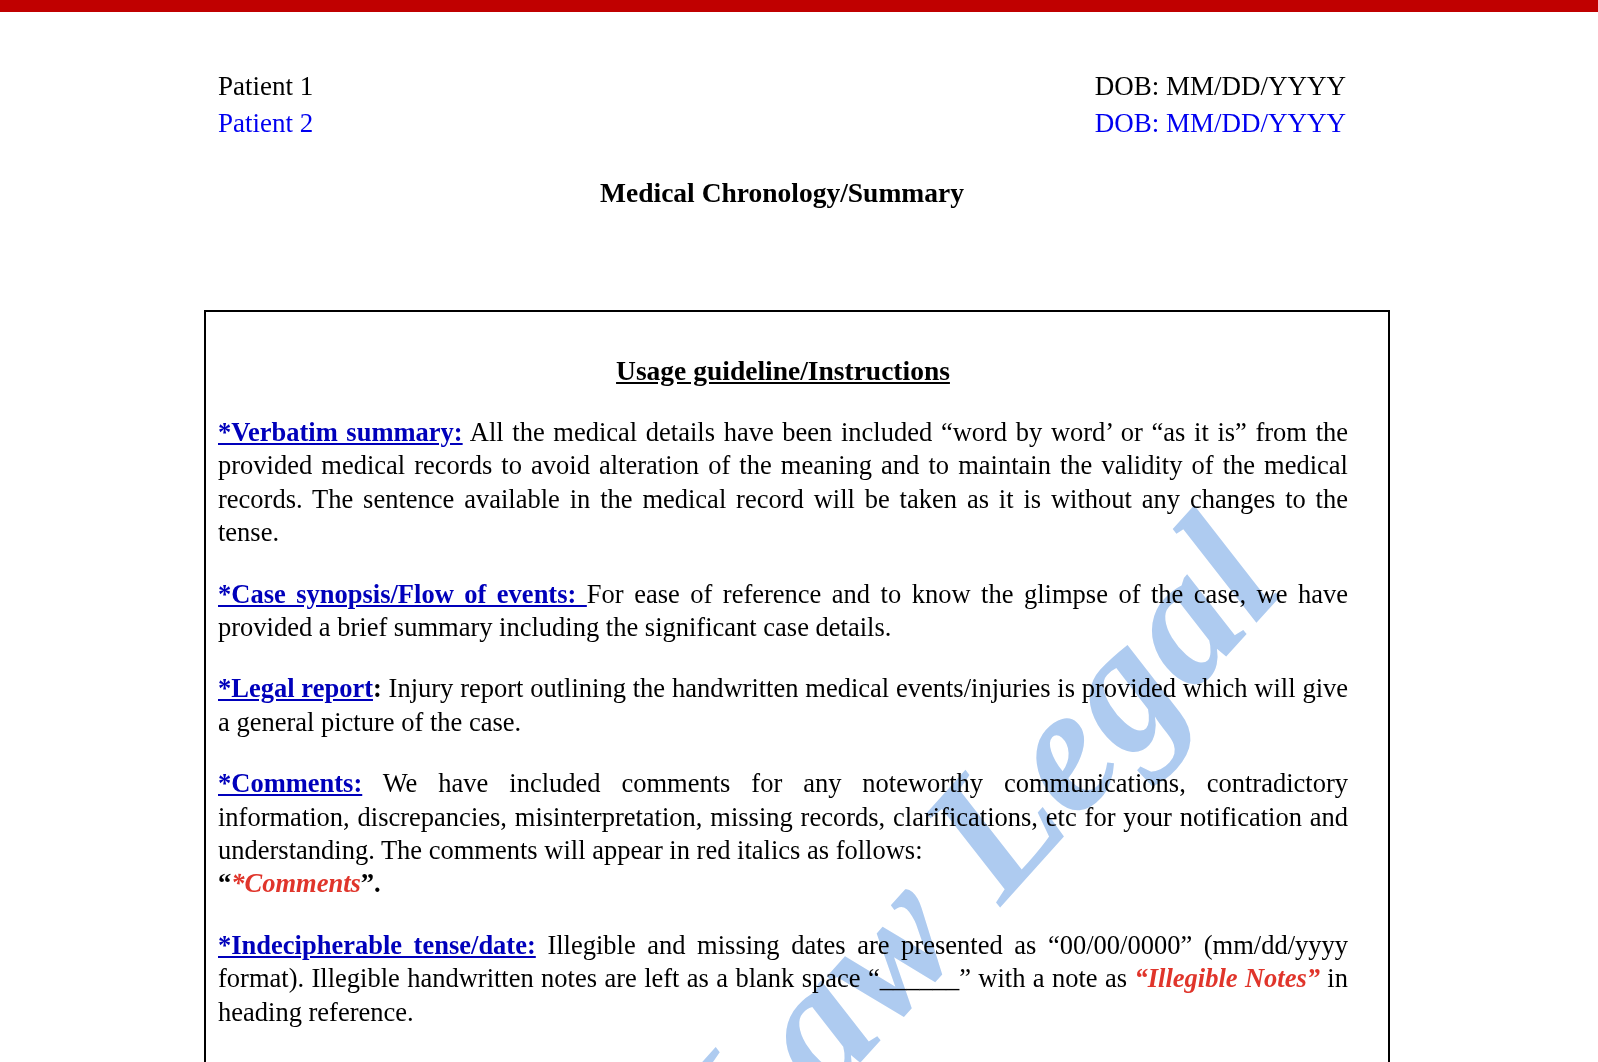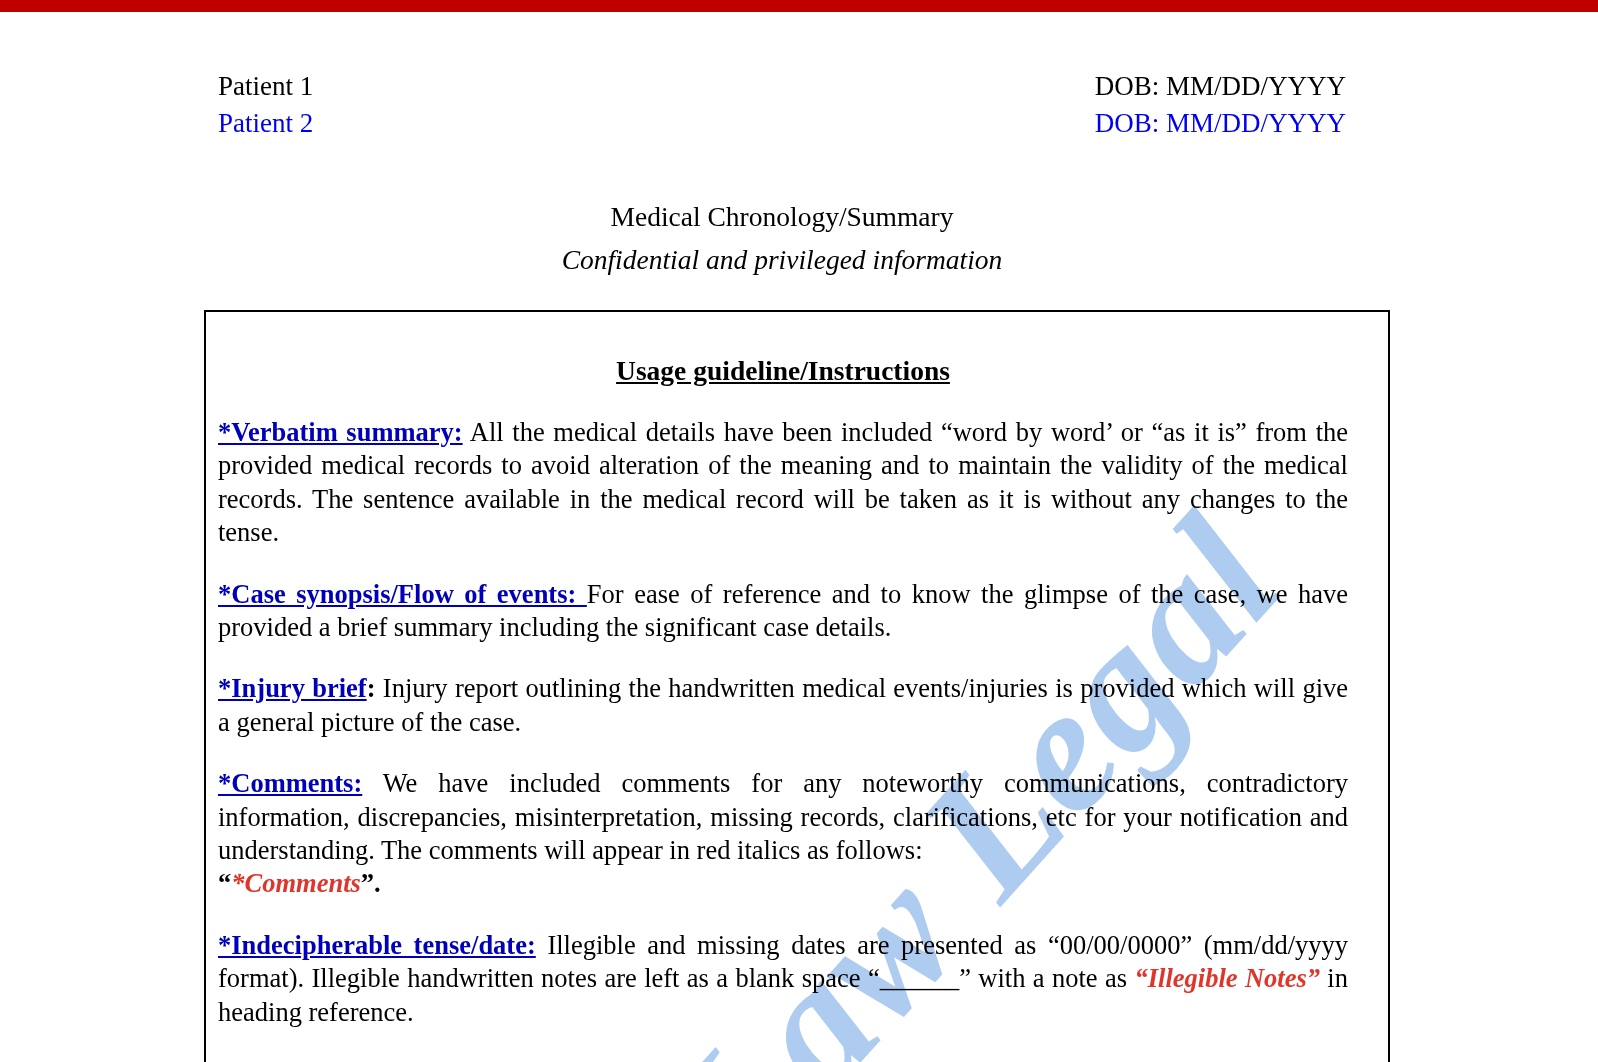--- a/index.html
+++ b/index.html
@@ -51,24 +51,23 @@
     width: 1128px;
     font-size: 27px;
     line-height: 37px;
   }
   .patient-row { display: flex; justify-content: space-between; }
   .patient-row.blue { color: var(--patient2-blue); }
   .doc-title {
     position: absolute;
     top: 176px; left: 218px; width: 1128px;
     text-align: center;
-    font-weight: normal;
+    font-weight: bold;
     font-size: 27.5px;
     line-height: 34px;
-    margin-top: 24px;
   }
   .doc-subtitle {
     position: absolute;
     top: 243px; left: 218px; width: 1128px;
     text-align: center;
     font-style: italic;
     font-size: 27.5px;
     line-height: 34px;
   }
   .instructions-box {
@@ -121,25 +120,24 @@
         <span>Patient 1</span>
         <span>DOB: MM/DD/YYYY</span>
       </div>
       <div class="patient-row blue">
         <span>Patient 2</span>
         <span>DOB: MM/DD/YYYY</span>
       </div>
     </div>
 
     <div class="doc-title">Medical Chronology/Summary</div>
-    <div class="doc-subtitle">Confidential and privileged information</div>
 
     <div class="instructions-box">
       <div class="box-heading">Usage guideline/Instructions</div>
       <p class="para"><span class="seg-lead">*Verbatim summary:</span><span class="seg-plain"> All the medical details have been included “word by word’ or “as it is” from the provided medical records to avoid alteration of the meaning and to maintain the validity of the medical records. The sentence available in the medical record will be taken as it is without any changes to the tense.</span></p>
       <p class="para"><span class="seg-lead">*Case synopsis/Flow of events: </span><span class="seg-plain">For ease of reference and to know the glimpse of the case, we have provided a brief summary including the significant case details.</span></p>
-      <p class="para"><span class="seg-lead">*Injury brief</span><span class="seg-boldblack">:</span><span class="seg-plain"> Injury report outlining the handwritten medical events/injuries is provided which will give a general picture of the case.</span></p>
+      <p class="para"><span class="seg-lead">*Legal report</span><span class="seg-boldblack">:</span><span class="seg-plain"> Injury report outlining the handwritten medical events/injuries is provided which will give a general picture of the case.</span></p>
       <p class="para"><span class="seg-lead">*Comments:</span><span class="seg-plain"> We have included comments for any noteworthy communications, contradictory information, discrepancies, misinterpretation, missing records, clarifications, etc for your notification and understanding. The comments will appear in red italics as follows:</span><br><span class="seg-boldblack">“</span><span class="seg-redbolditalic">*Comments</span><span class="seg-boldblack">”.</span></p>
       <p class="para"><span class="seg-lead">*Indecipherable tense/date:</span><span class="seg-plain"> Illegible and missing dates are presented as “00/00/0000” (mm/dd/yyyy format). Illegible handwritten notes are left as a blank space “______” with a note as </span><span class="seg-redbolditalic">“Illegible Notes”</span><span class="seg-plain"> in heading reference.</span></p>
     </div>
 
   </div>
 </div>
 
 </body></html>

